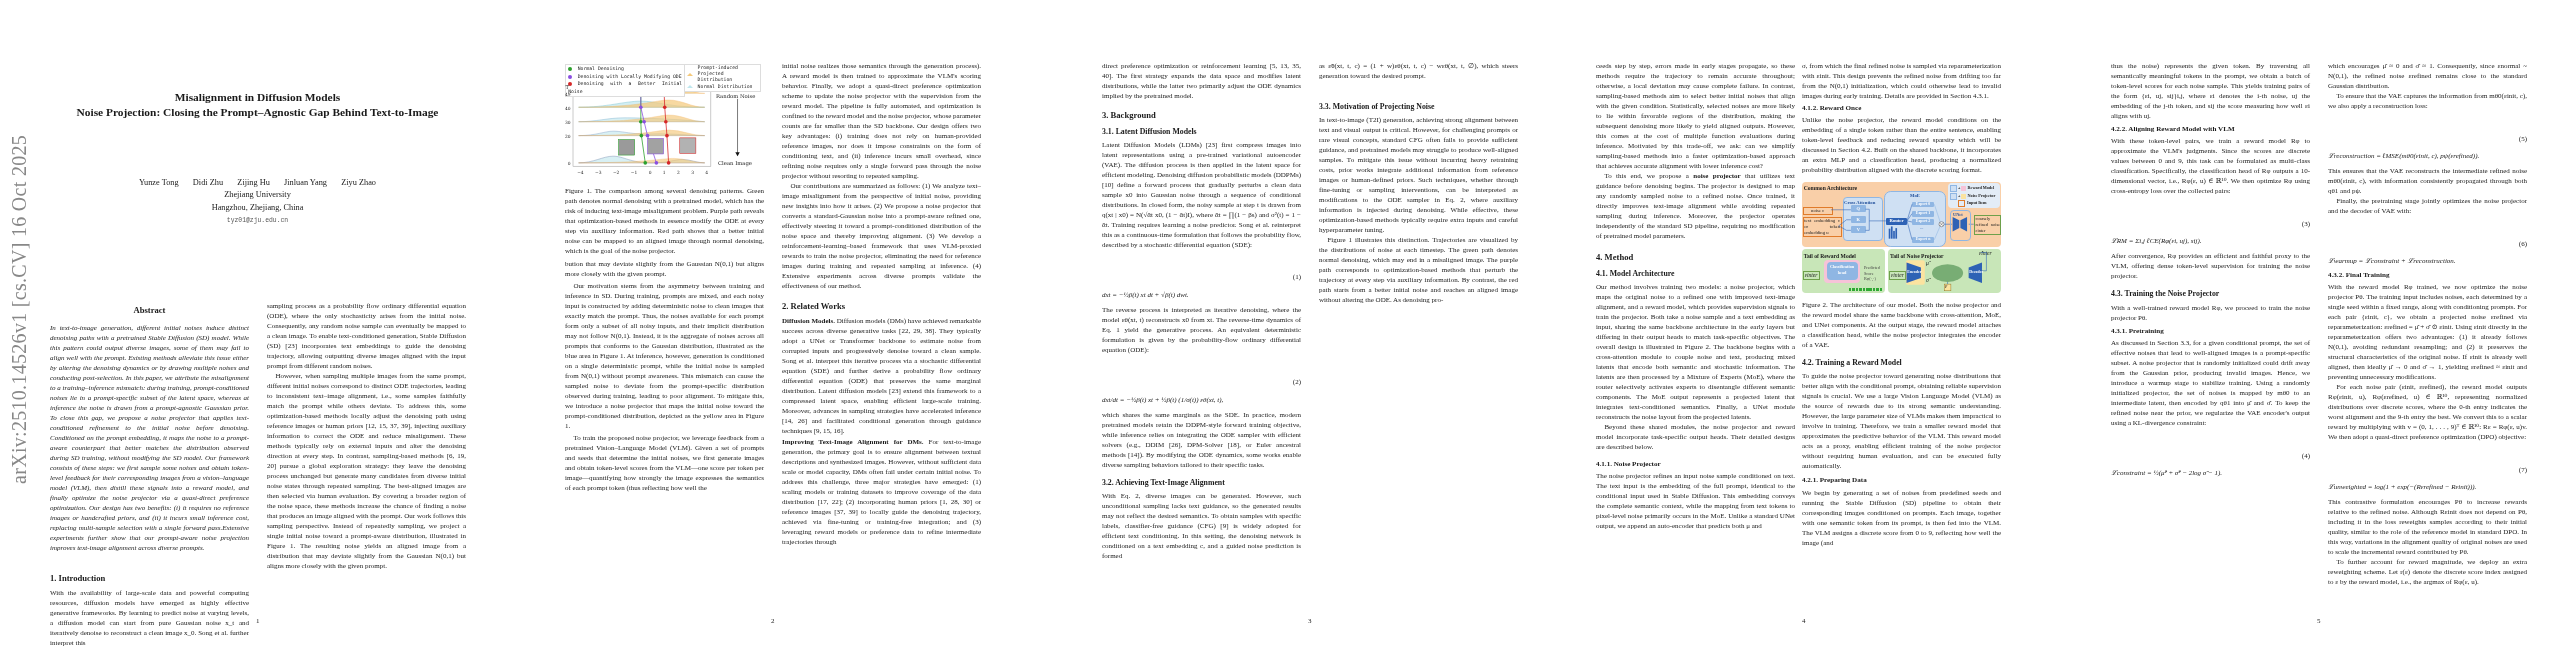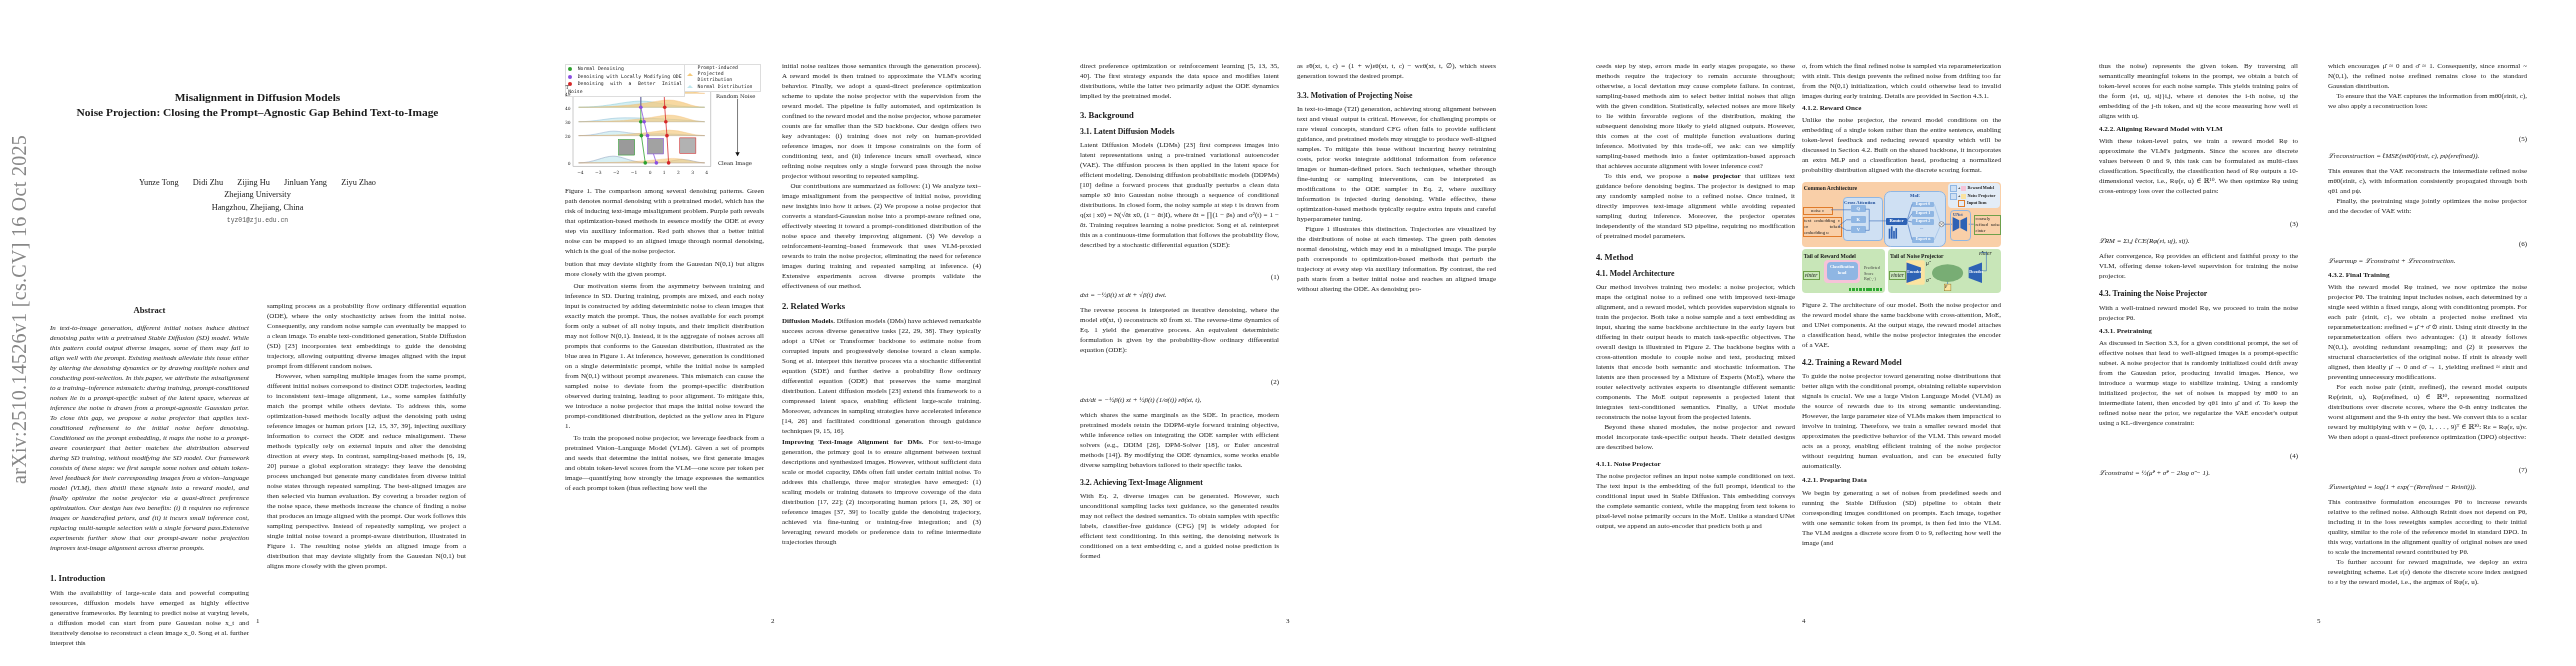--- a/index.html
+++ b/index.html
@@ -169,21 +169,21 @@
   <div class="col" style="left:267px;top:61px;">
     <p>initial noise realizes those semantics through the generation process). A reward model is then trained to approximate the VLM's scoring behavior. Finally, we adopt a quasi-direct preference optimization scheme to update the noise projector with the supervision from the reward model. The pipeline is fully automated, and optimization is confined to the reward model and the noise projector, whose parameter counts are far smaller than the SD backbone. Our design offers two key advantages: (i) training does not rely on human-provided reference images, nor does it impose constraints on the form of conditioning text, and (ii) inference incurs small overhead, since refining noise requires only a single forward pass through the noise projector without resorting to repeated sampling.</p>
     <p class="ind">Our contributions are summarized as follows: (1) We analyze text–image misalignment from the perspective of initial noise, providing new insights into how it arises. (2) We propose a noise projector that converts a standard-Gaussian noise into a prompt-aware refined one, effectively steering it toward a prompt-conditioned distribution of the noise space and thereby improving alignment. (3) We develop a reinforcement-learning–based framework that uses VLM-proxied rewards to train the noise projector, eliminating the need for reference images during training and repeated sampling at inference. (4) Extensive experiments across diverse prompts validate the effectiveness of our method.</p>
     <div class="h1" style="margin-top:10px;">2. Related Works</div>
     <p><b>Diffusion Models.</b><span> Diffusion models (DMs) have achieved remarkable success across diverse generative tasks [22, 29, 38]. They typically adopt a UNet or Transformer backbone to estimate noise from corrupted inputs and progressively denoise toward a clean sample. Song et al. interpret this iterative process via a stochastic differential equation (SDE) and further derive a probability flow ordinary differential equation (ODE) that preserves the same marginal distribution. Latent diffusion models [23] extend this framework to a compressed latent space, enabling efficient large-scale training. Moreover, advances in sampling strategies have accelerated inference [14, 26] and facilitated conditional generation through guidance techniques [9, 15, 16].</span></p>
     <p style="margin-top:1.1px;"><b>Improving Text-Image Alignment for DMs.</b><span> For text-to-image generation, the primary goal is to ensure alignment between textual descriptions and synthesized images. However, without sufficient data scale or model capacity, DMs often fail under certain initial noise. To address this challenge, three major strategies have emerged: (1) scaling models or training datasets to improve coverage of the data distribution [17, 22]; (2) incorporating human priors [1, 28, 30] or reference images [37, 39] to locally guide the denoising trajectory, achieved via fine-tuning or training-free integration; and (3) leveraging reward models or preference data to refine intermediate trajectories through</span></p>
   </div>
   <div class="pagenum" style="left:256px;">2</div>
 </div>
 
-<div class="page" style="left:1030px;">
+<div class="page" style="left:1052px;">
   <div class="col" style="left:50px;top:61px;">
     <p>direct preference optimization or reinforcement learning [5, 13, 35, 40]. The first strategy expands the data space and modifies latent distributions, while the latter two primarily adjust the ODE dynamics implied by the pretrained model.</p>
     <div class="h1">3. Background</div>
     <div class="h2">3.1. Latent Diffusion Models</div>
     <p>Latent Diffusion Models (LDMs) [23] first compress images into latent representations using a pre-trained variational autoencoder (VAE). The diffusion process is then applied in the latent space for efficient modeling. Denoising diffusion probabilistic models (DDPMs) [10] define a forward process that gradually perturbs a clean data sample x0 into Gaussian noise through a sequence of conditional distributions. In closed form, the noisy sample at step t is drawn from q(xt | x0) = N(√ᾱt x0, (1 − ᾱt)I), where ᾱt = ∏(1 − βs) and σ²(t) = 1 − ᾱt. Training requires learning a noise predictor. Song et al. reinterpret this as a continuous-time formulation that follows the probability flow, described by a stochastic differential equation (SDE):</p>
     <div class="eq">
         <span class="expr">dxt = −½β(t) xt dt + √β(t) dwt.</span>
         <span class="num">(1)</span>
       </div>
     <p>The reverse process is interpreted as iterative denoising, where the model εθ(xt, t) reconstructs x0 from xt. The reverse-time dynamics of Eq. 1 yield the generative process. An equivalent deterministic formulation is given by the probability-flow ordinary differential equation (ODE):</p>
@@ -191,21 +191,21 @@
         <span class="expr">dxt/dt = −½β(t) xt + ½β(t) (1/σ(t)) εθ(xt, t),</span>
         <span class="num">(2)</span>
       </div>
     <p>which shares the same marginals as the SDE. In practice, modern pretrained models retain the DDPM-style forward training objective, while inference relies on integrating the ODE sampler with efficient solvers (e.g., DDIM [26], DPM-Solver [18], or Euler ancestral methods [14]). By modifying the ODE dynamics, some works enable diverse sampling behaviors tailored to their specific tasks.</p>
     <div class="h2" style="margin-top:7.8px;">3.2. Achieving Text-Image Alignment</div>
     <p>With Eq. 2, diverse images can be generated. However, such unconditional sampling lacks text guidance, so the generated results may not reflect the desired semantics. To obtain samples with specific labels, classifier-free guidance (CFG) [9] is widely adopted for efficient text conditioning. In this setting, the denoising network is conditioned on a text embedding c, and a guided noise prediction is formed</p>
   </div>
 
   <div class="col" style="left:267px;top:61px;">
     <p>as ε̃θ(xt, t, c) = (1 + w)εθ(xt, t, c) − wεθ(xt, t, ∅), which steers generation toward the desired prompt.</p>
-    <div class="h2" style="margin-top:10px;">3.3. Motivation of Projecting Noise</div>
+    <div class="h2" style="margin-top:21px;">3.3. Motivation of Projecting Noise</div>
     <p>In text-to-image (T2I) generation, achieving strong alignment between text and visual output is critical. However, for challenging prompts or rare visual concepts, standard CFG often fails to provide sufficient guidance, and pretrained models may struggle to produce well-aligned samples. To mitigate this issue without incurring heavy retraining costs, prior works integrate additional information from reference images or human-defined priors. Such techniques, whether through fine-tuning or sampling interventions, can be interpreted as modifications to the ODE sampler in Eq. 2, where auxiliary information is injected during denoising. While effective, these optimization-based methods typically require extra inputs and careful hyperparameter tuning.</p>
     <p class="ind">Figure 1 illustrates this distinction. Trajectories are visualized by the distributions of noise at each timestep. The green path denotes normal denoising, which may end in a misaligned image. The purple path corresponds to optimization-based methods that perturb the trajectory at every step via auxiliary information. By contrast, the red path starts from a better initial noise and reaches an aligned image without altering the ODE. As denoising pro-</p>
   </div>
   <div class="pagenum" style="left:256px;">3</div>
 </div>
 
 <div class="page" style="left:1546px;">
   <div class="col" style="left:50px;top:61px;">
     <p>ceeds step by step, errors made in early stages propagate, so these methods require the trajectory to remain accurate throughout; otherwise, a local deviation may cause complete failure. In contrast, sampling-based methods aim to select better initial noises that align with the given condition. Statistically, selected noises are more likely to lie within favorable regions of the distribution, making the subsequent denoising more likely to yield aligned outputs. However, this comes at the cost of multiple function evaluations during inference. Motivated by this trade-off, we ask: can we simplify sampling-based methods into a faster optimization-based approach that achieves accurate alignment with lower inference cost?</p>
     <p class="ind"><span>To this end, we propose a </span><b>noise projector</b><span> that utilizes text guidance before denoising begins. The projector is designed to map any randomly sampled noise to a refined noise. Once trained, it directly improves text-image alignment while avoiding repeated sampling during inference. Moreover, the projector operates independently of the standard SD pipeline, requiring no modification of pretrained model parameters.</span></p>
@@ -309,21 +309,21 @@
     <p class="caption" style="margin-top:6.7px;">Figure 2. The architecture of our model. Both the noise projector and the reward model share the same backbone with cross-attention, MoE, and UNet components. At the output stage, the reward model attaches a classification head, while the noise projector integrates the encoder of a VAE.</p>
     <div class="h2" style="margin-top:7.8px;">4.2. Training a Reward Model</div>
     <p>To guide the noise projector toward generating noise distributions that better align with the conditional prompt, obtaining reliable supervision signals is crucial. We use a large Vision Language Model (VLM) as the source of rewards due to its strong semantic understanding. However, the large parameter size of VLMs makes them impractical to involve in training. Therefore, we train a smaller reward model that approximates the predictive behavior of the VLM. This reward model acts as a proxy, enabling efficient training of the noise projector without requiring human evaluation, and can be executed fully automatically.</p>
     <div class="h3" style="margin-top:5.6px;">4.2.1. Preparing Data</div>
     <p>We begin by generating a set of noises from predefined seeds and running the Stable Diffusion (SD) pipeline to obtain their corresponding images conditioned on prompts. Each image, together with one semantic token from its prompt, is then fed into the VLM. The VLM assigns a discrete score from 0 to 9, reflecting how well the image (and</p>
   </div>
   <div class="pagenum" style="left:256px;">4</div>
 </div>
 
 <div class="page" style="left:2061px;">
-  <div class="col" style="left:38px;top:61px;">
+  <div class="col" style="left:50px;top:61px;">
     <p>thus the noise) represents the given token. By traversing all semantically meaningful tokens in the prompt, we obtain a batch of token-level scores for each noise sample. This yields training pairs of the form {εi, uj, sij}i,j, where εi denotes the i-th noise, uj the embedding of the j-th token, and sij the score measuring how well εi aligns with uj.</p>
     <div class="h3" style="margin-top:4.4px;">4.2.2. Aligning Reward Model with VLM</div>
     <p>With these token-level pairs, we train a reward model Rφ to approximate the VLM's judgments. Since the scores are discrete values between 0 and 9, this task can be formulated as multi-class classification. Specifically, the classification head of Rφ outputs a 10-dimensional vector, i.e., Rφ(ε, u) ∈ ℝ¹⁰. We then optimize Rφ using cross-entropy loss over the collected pairs:</p>
     <div class="eq">
         <span class="expr">ℒRM = Σi,j ℓCE(Rφ(εi, uj), sij).</span>
         <span class="num">(3)</span>
       </div>
     <p>After convergence, Rφ provides an efficient and faithful proxy to the VLM, offering dense token-level supervision for training the noise projector.</p>
     <div class="h2" style="margin-top:7.8px;">4.3. Training the Noise Projector</div>
     <p>With a well-trained reward model Rφ, we proceed to train the noise projector Pθ.</p>

